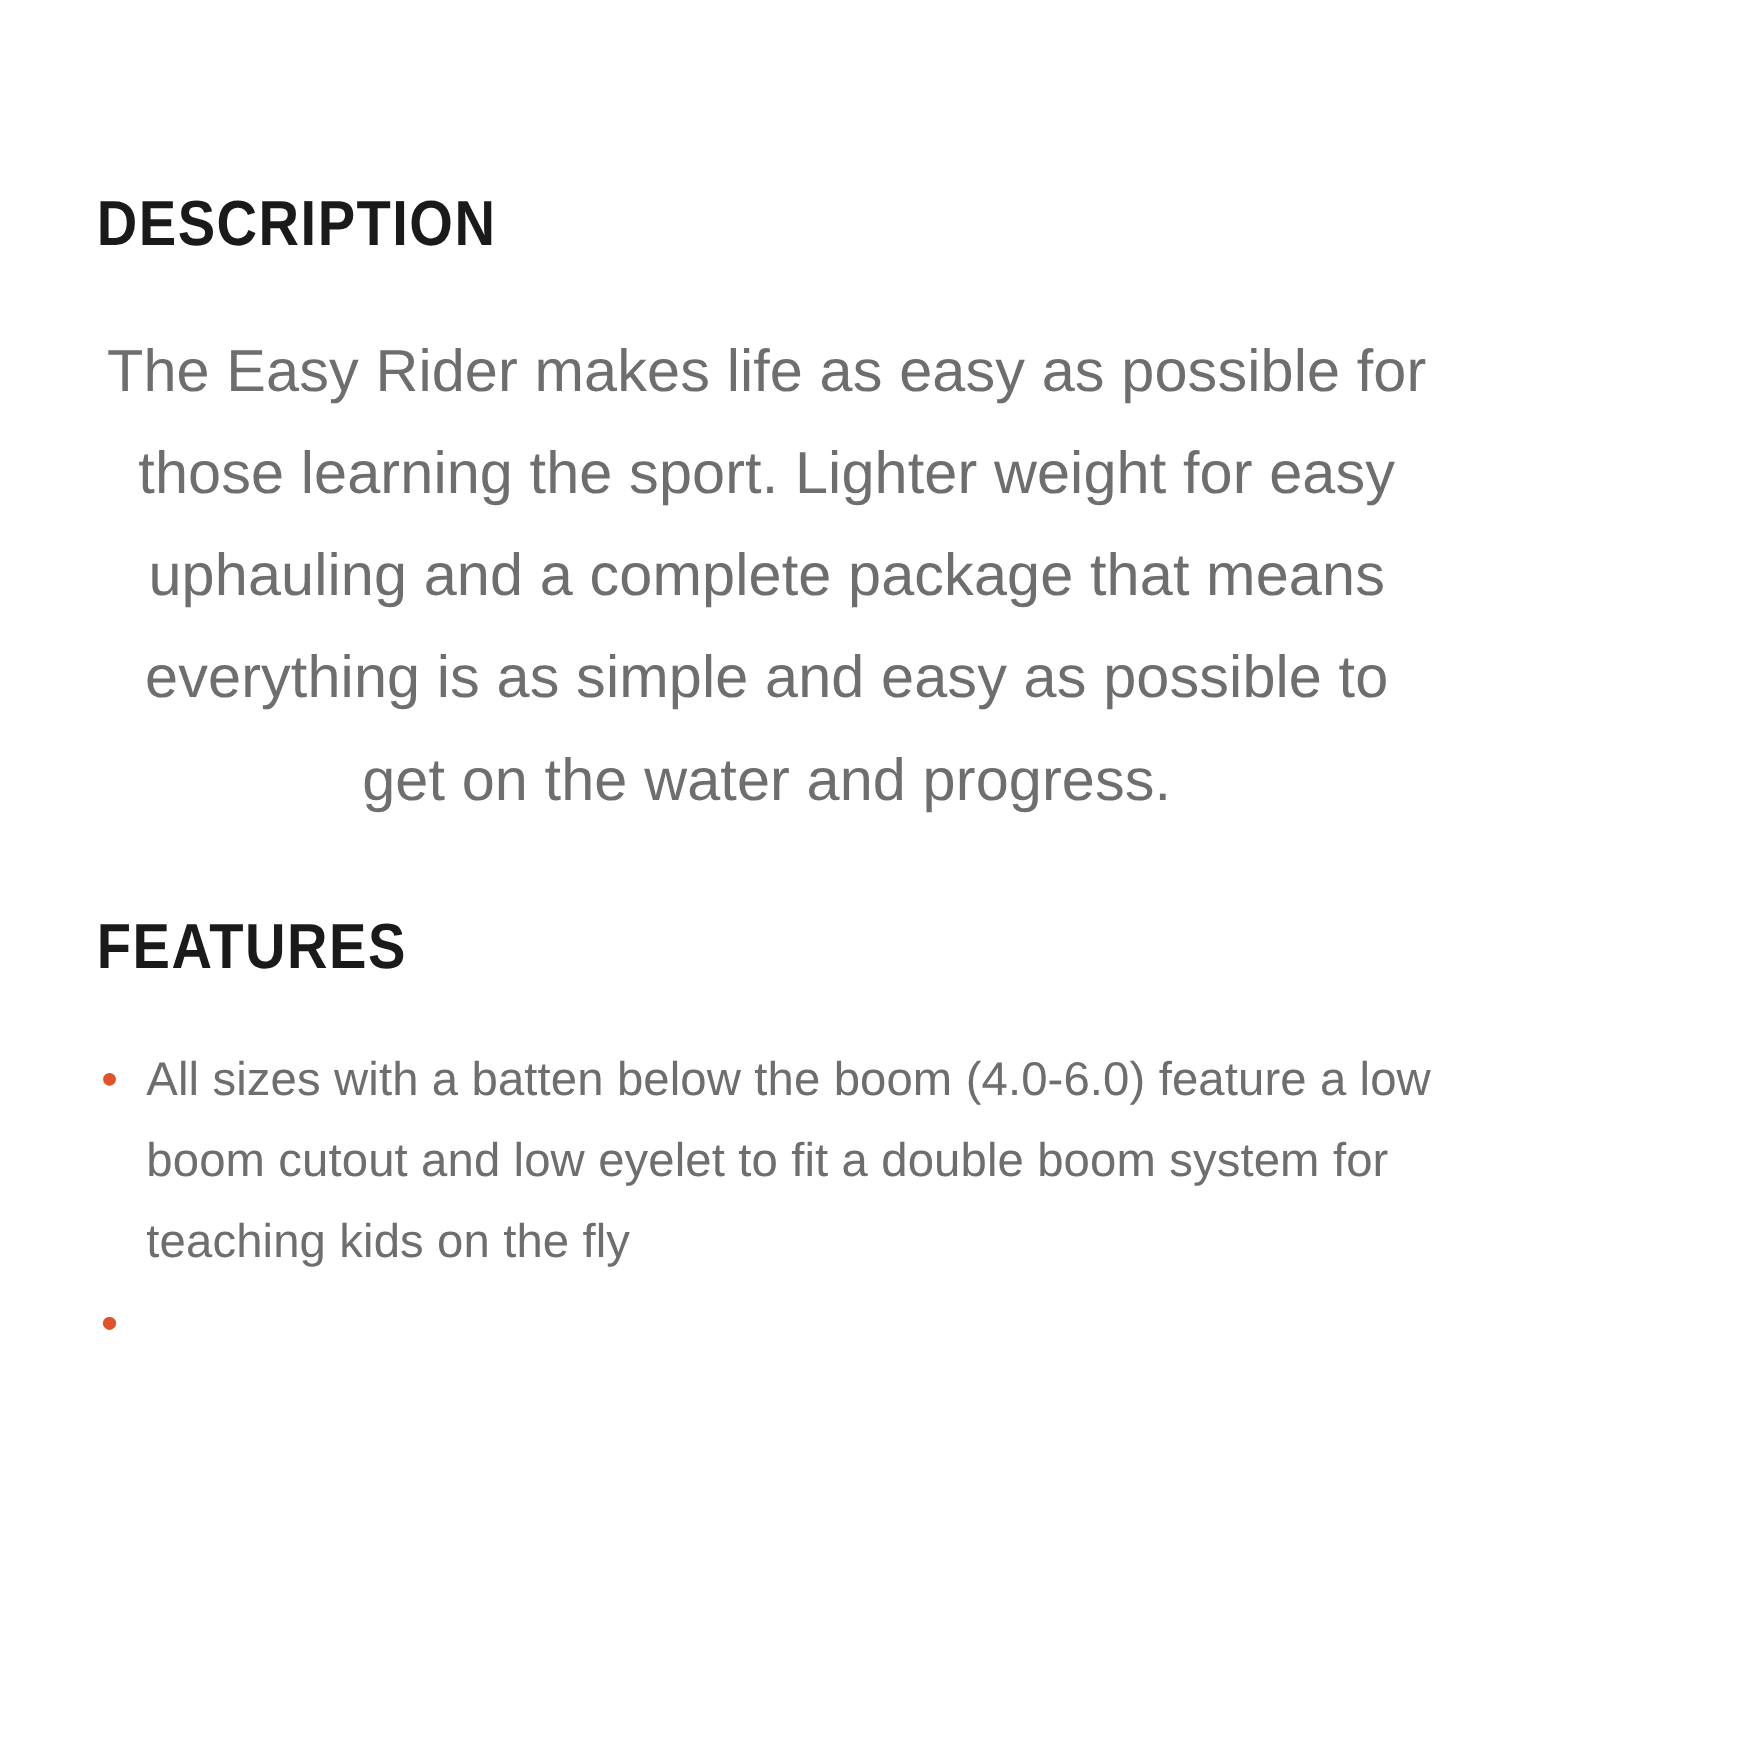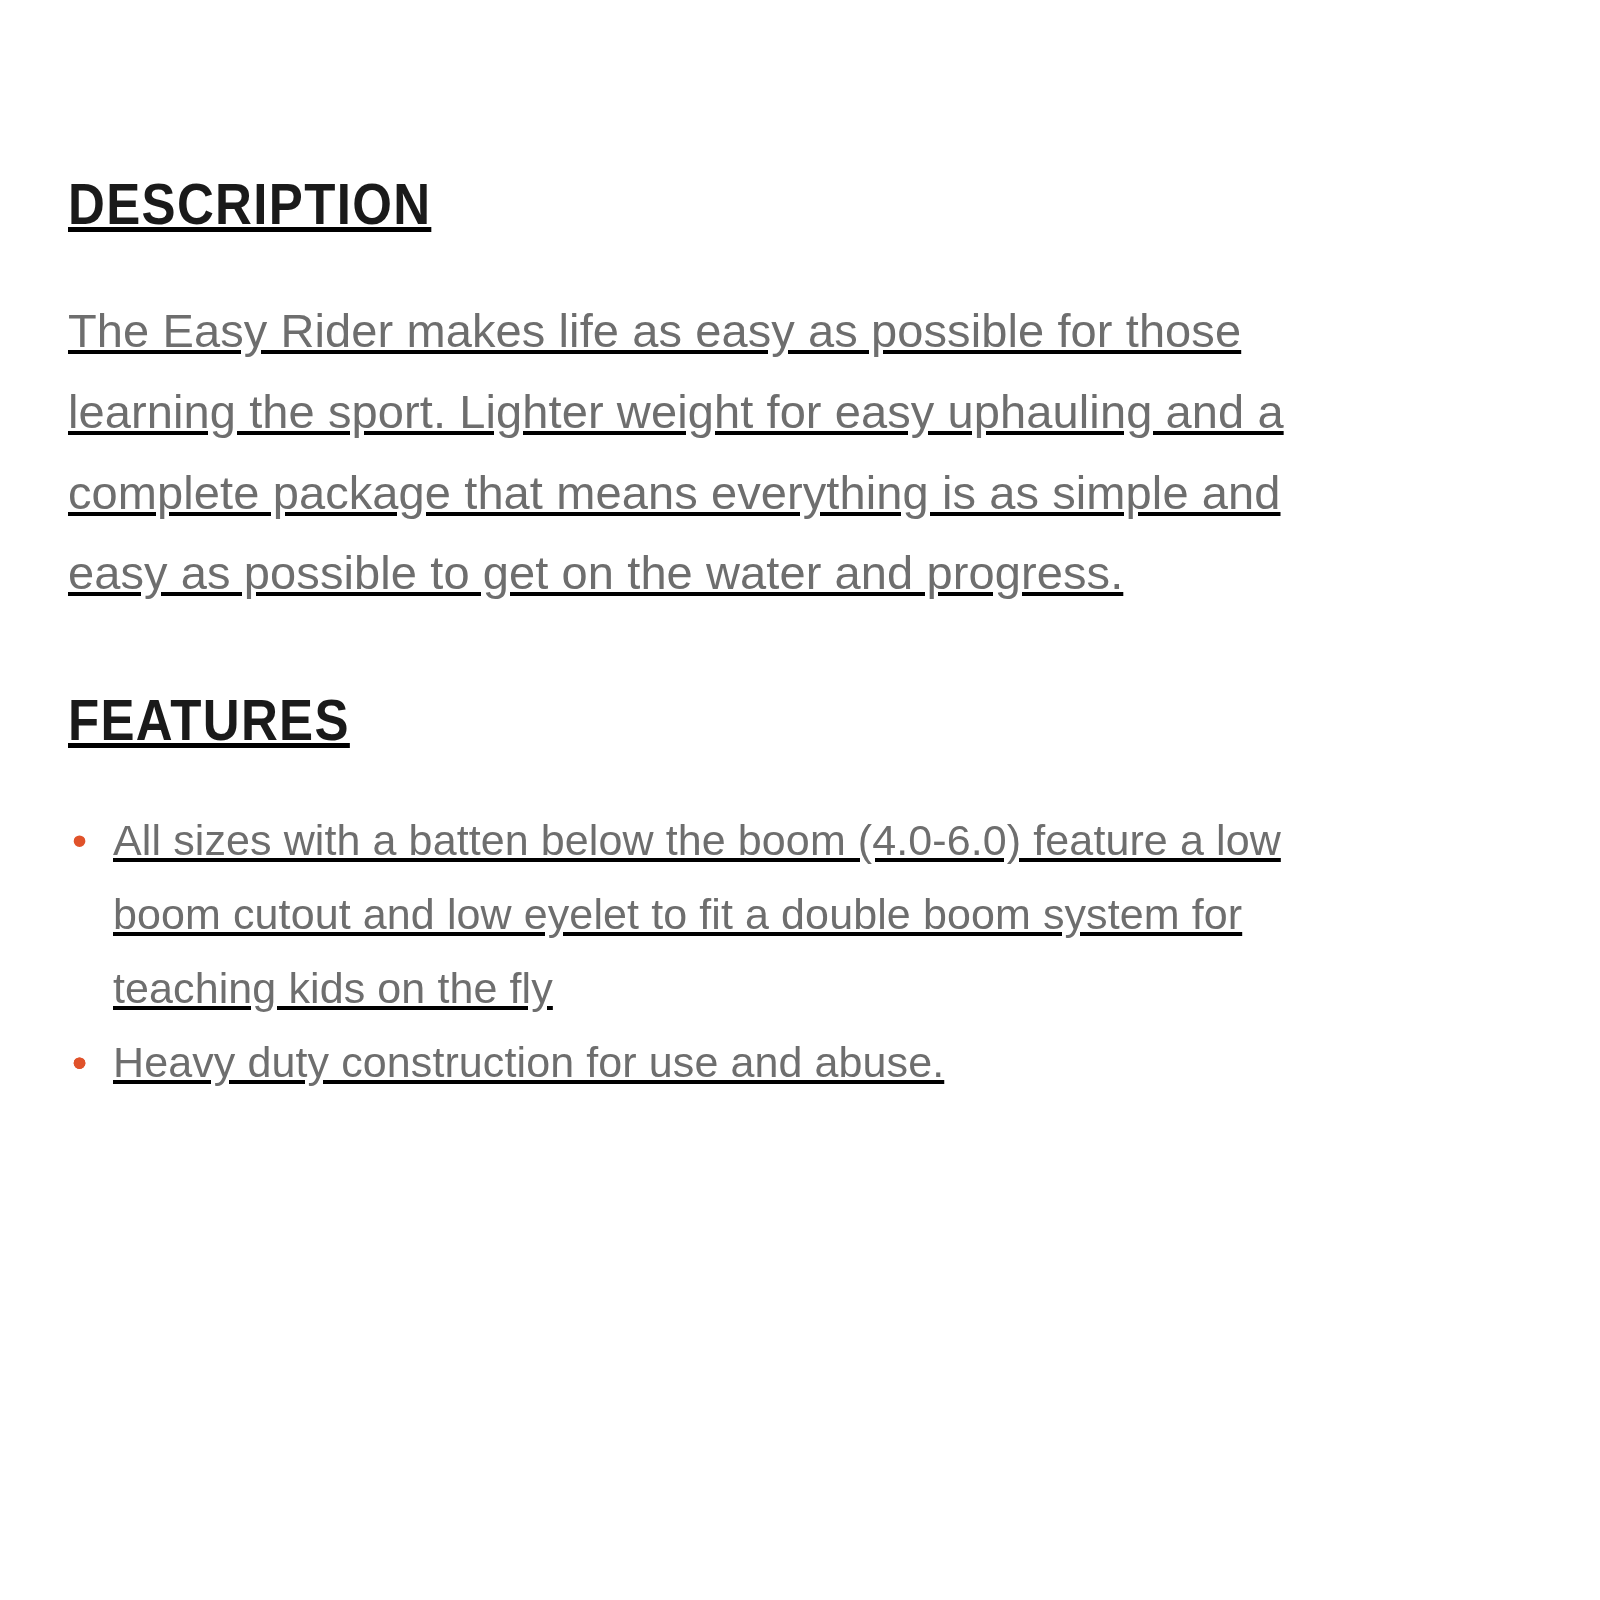--- a/index.html
+++ b/index.html
@@ -12,44 +12,44 @@
     background: #ffffff;
     font-family: "Liberation Sans", sans-serif;
     -webkit-font-smoothing: antialiased;
   }
 
   .page {
     position: relative;
     width: 1476px;
     height: 1600px;
     box-sizing: border-box;
-    padding: 175px 170px 0 68px;
-    text-decoration: underline;
+    padding: 175px 170px 0 88px;
   }
 
   .section-heading {
     font-family: "Liberation Sans", sans-serif;
     font-weight: bold;
     font-size: 58px;
     line-height: 1.0;
     letter-spacing: 1.5px;
     color: #1a1a1a;
     margin: 0;
     text-transform: uppercase;
     transform: scaleX(0.88);
     transform-origin: left center;
   }
 
   .body-text {
-    font-size: 47px;
+    font-size: 54px;
     line-height: 1.72;
     color: #6e6e6e;
     margin: 0;
     max-width: 1265px;
     letter-spacing: 0.1px;
+    text-align: center;
   }
 
   .description-block {
     margin-top: 58px;
   }
 
   .features-section {
     margin-top: 77px;
   }
 
@@ -94,18 +94,17 @@
     <ul class="features-list">
       <li>
         <span class="bullet">•</span>
         <span>All sizes with a batten below the boom (4.0-6.0) feature a low boom cutout and low eyelet to fit a double boom system for teaching kids on the fly</span>
       </li>
       <li>
         <span class="bullet">•</span>
       </li>
       <li>
         <span class="bullet">•</span>
-        <span>Heavy duty construction for use and abuse.</span>
       </li>
     </ul>
   </section>
 
 </div>
 
 </body></html>

